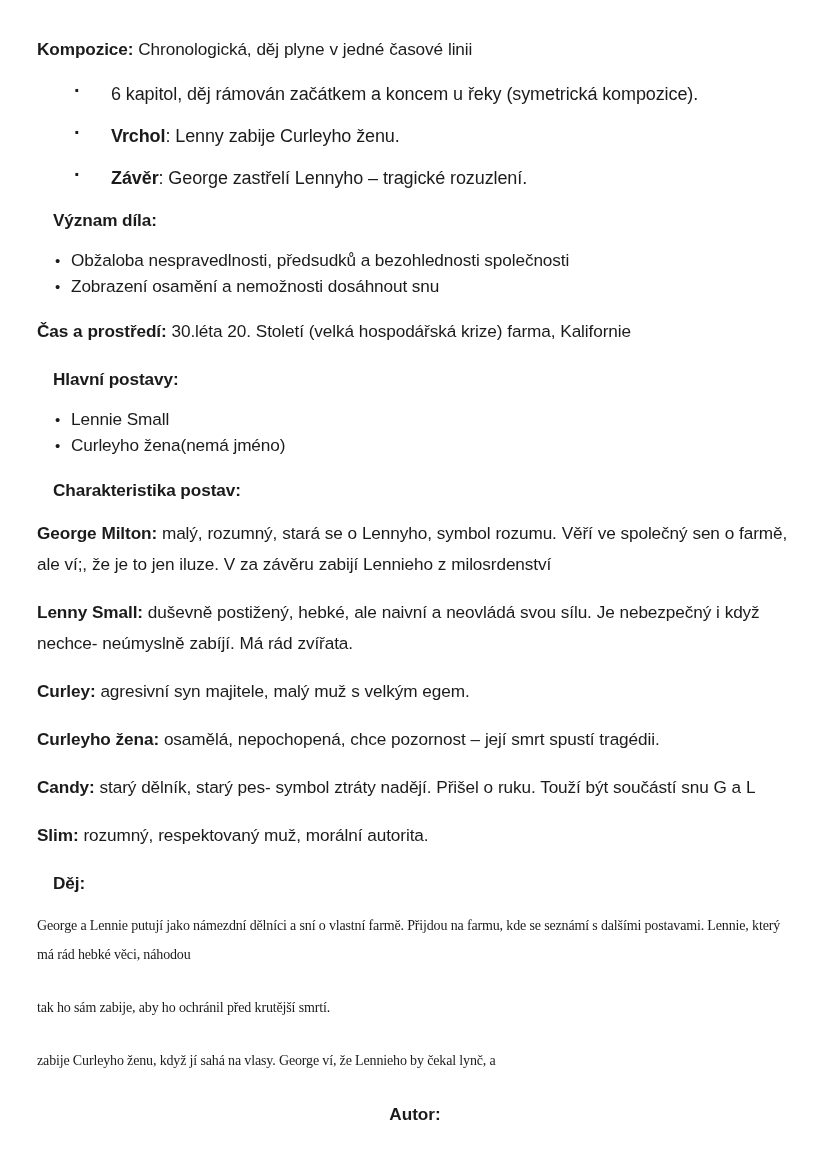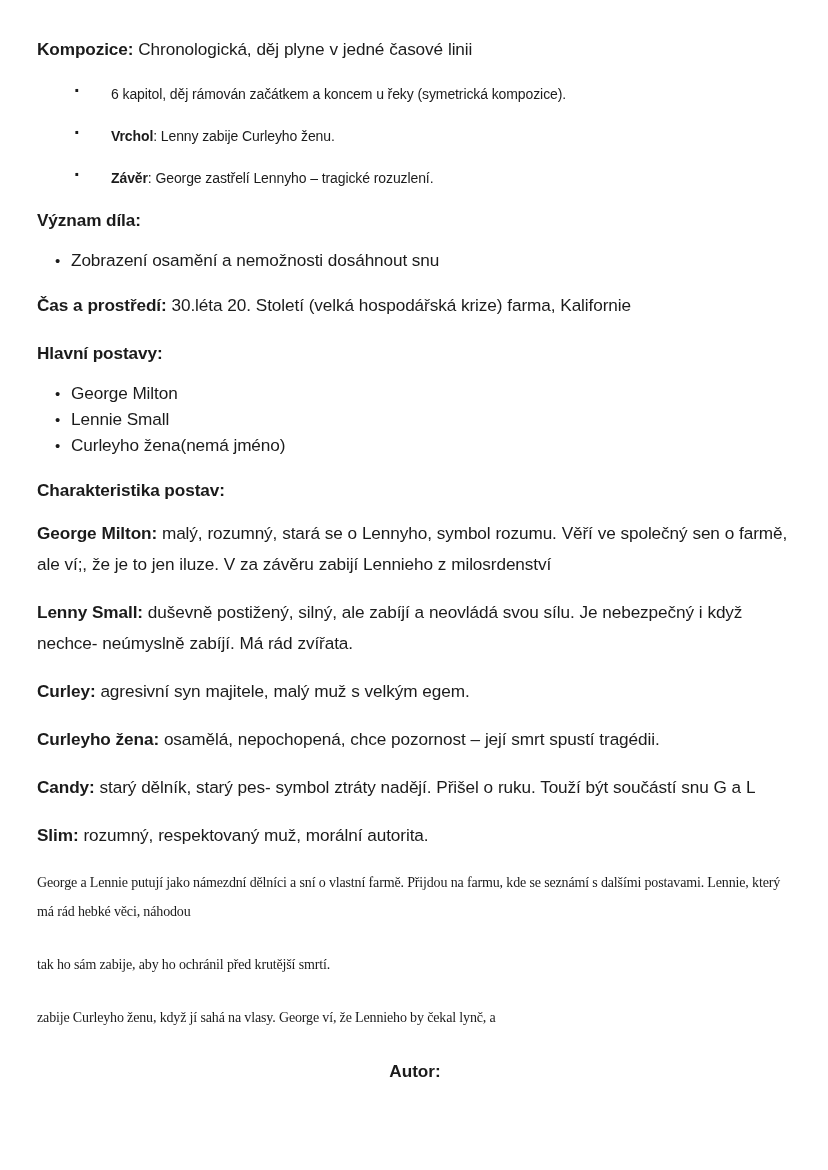--- a/index.html
+++ b/index.html
@@ -37,38 +37,38 @@
     font-size: 17.2px;
     line-height: 31px;
     margin: 0 0 14px 0;
     letter-spacing: -0.1px;
     word-spacing: 0.2px;
   }
   .heading {
     font-size: 17.2px;
     line-height: 31px;
     font-weight: bold;
-    margin: 0 0 12px 0;
+    margin: 0 0 12px 16px;
     letter-spacing: -0.1px;
   }
   .lead {
     font-weight: bold;
     text-align: center;
   }
 
   
   .dot-list {
     list-style: none;
     margin: 0 0 10px 0;
     padding: 0;
   }
   .dot-list li {
     position: relative;
     padding-left: 74px;
-    font-size: 14px;
+    font-size: 18px;
     line-height: 31px;
     margin-bottom: 11px;
     letter-spacing: -0.1px;
   }
   .dot-list li::before {
     content: "\00B7";
     position: absolute;
     left: 37px;
     top: -4px;
     font-size: 20px;
@@ -136,46 +136,47 @@
     <p class="para"><span class="lead">Kompozice:</span><span> Chronologická, děj plyne v jedné časové linii</span></p>
 
     <ul class="dot-list">
       <li><span class="lead"></span><span>6 kapitol, děj rámován začátkem a koncem u řeky (symetrická kompozice).</span></li>
       <li><span class="lead">Vrchol</span><span>: Lenny zabije Curleyho ženu.</span></li>
       <li><span class="lead">Závěr</span><span>: George zastřelí Lennyho – tragické rozuzlení.</span></li>
     </ul>
 
     <p class="heading">Význam díla:</p>
     <ul class="disc-list gap-md">
+      <li>Obžaloba nespravedlnosti, předsudků a bezohlednosti společnosti</li>
       <li>Zobrazení osamění a nemožnosti dosáhnout snu</li>
     </ul>
 
     <p class="para gap-md"><span class="lead">Čas a prostředí:</span><span> 30.léta 20. Století (velká hospodářská krize) farma, Kalifornie</span></p>
 
     <p class="heading">Hlavní postavy:</p>
     <ul class="disc-list gap-md">
-      <li>George Milton</li>
       <li>Lennie Small</li>
       <li>Curleyho žena(nemá jméno)</li>
     </ul>
 
     <p class="heading">Charakteristika postav:</p>
 
     <p class="para char-para"><span class="lead">George Milton:</span><span> malý, rozumný, stará se o Lennyho, symbol rozumu. Věří ve společný sen o farmě, ale ví;, že je to jen iluze. V za závěru zabijí Lennieho z milosrdenství</span></p>
 
-    <p class="para char-para"><span class="lead">Lenny Small:</span><span> duševně postižený, silný, ale zabíjí a neovládá svou sílu. Je nebezpečný i když nechce- neúmyslně zabíjí. Má rád zvířata.</span></p>
+    <p class="para char-para"><span class="lead">Lenny Small:</span><span> duševně postižený, hebké, ale naivní a neovládá svou sílu. Je nebezpečný i když nechce- neúmyslně zabíjí. Má rád zvířata.</span></p>
 
     <p class="para char-para"><span class="lead">Curley:</span><span> agresivní syn majitele, malý muž s velkým egem.</span></p>
 
     <p class="para char-para"><span class="lead">Curleyho žena:</span><span> osamělá, nepochopená, chce pozornost – její smrt spustí tragédii.</span></p>
 
     <p class="para char-para"><span class="lead">Candy:</span><span> starý dělník, starý pes- symbol ztráty nadějí. Přišel o ruku. Touží být součástí snu G a L</span></p>
 
     <p class="para char-para"><span class="lead">Slim:</span><span> rozumný, respektovaný muž, morální autorita.</span></p>
 
+    <p class="heading">Děj:</p>
     <div class="plot-block">
       <p>George a Lennie putují jako námezdní dělníci a sní o vlastní farmě. Přijdou na farmu, kde se seznámí s dalšími postavami. Lennie, který má rád hebké věci, náhodou</p>
       <p>tak ho sám zabije, aby ho ochránil před krutější smrtí.</p>
       <p>zabije Curleyho ženu, když jí sahá na vlasy. George ví, že Lennieho by čekal lynč, a</p>
     </div>
 
     <p class="center-line author-label">Autor:</p>
 
   </div>
 </div>

